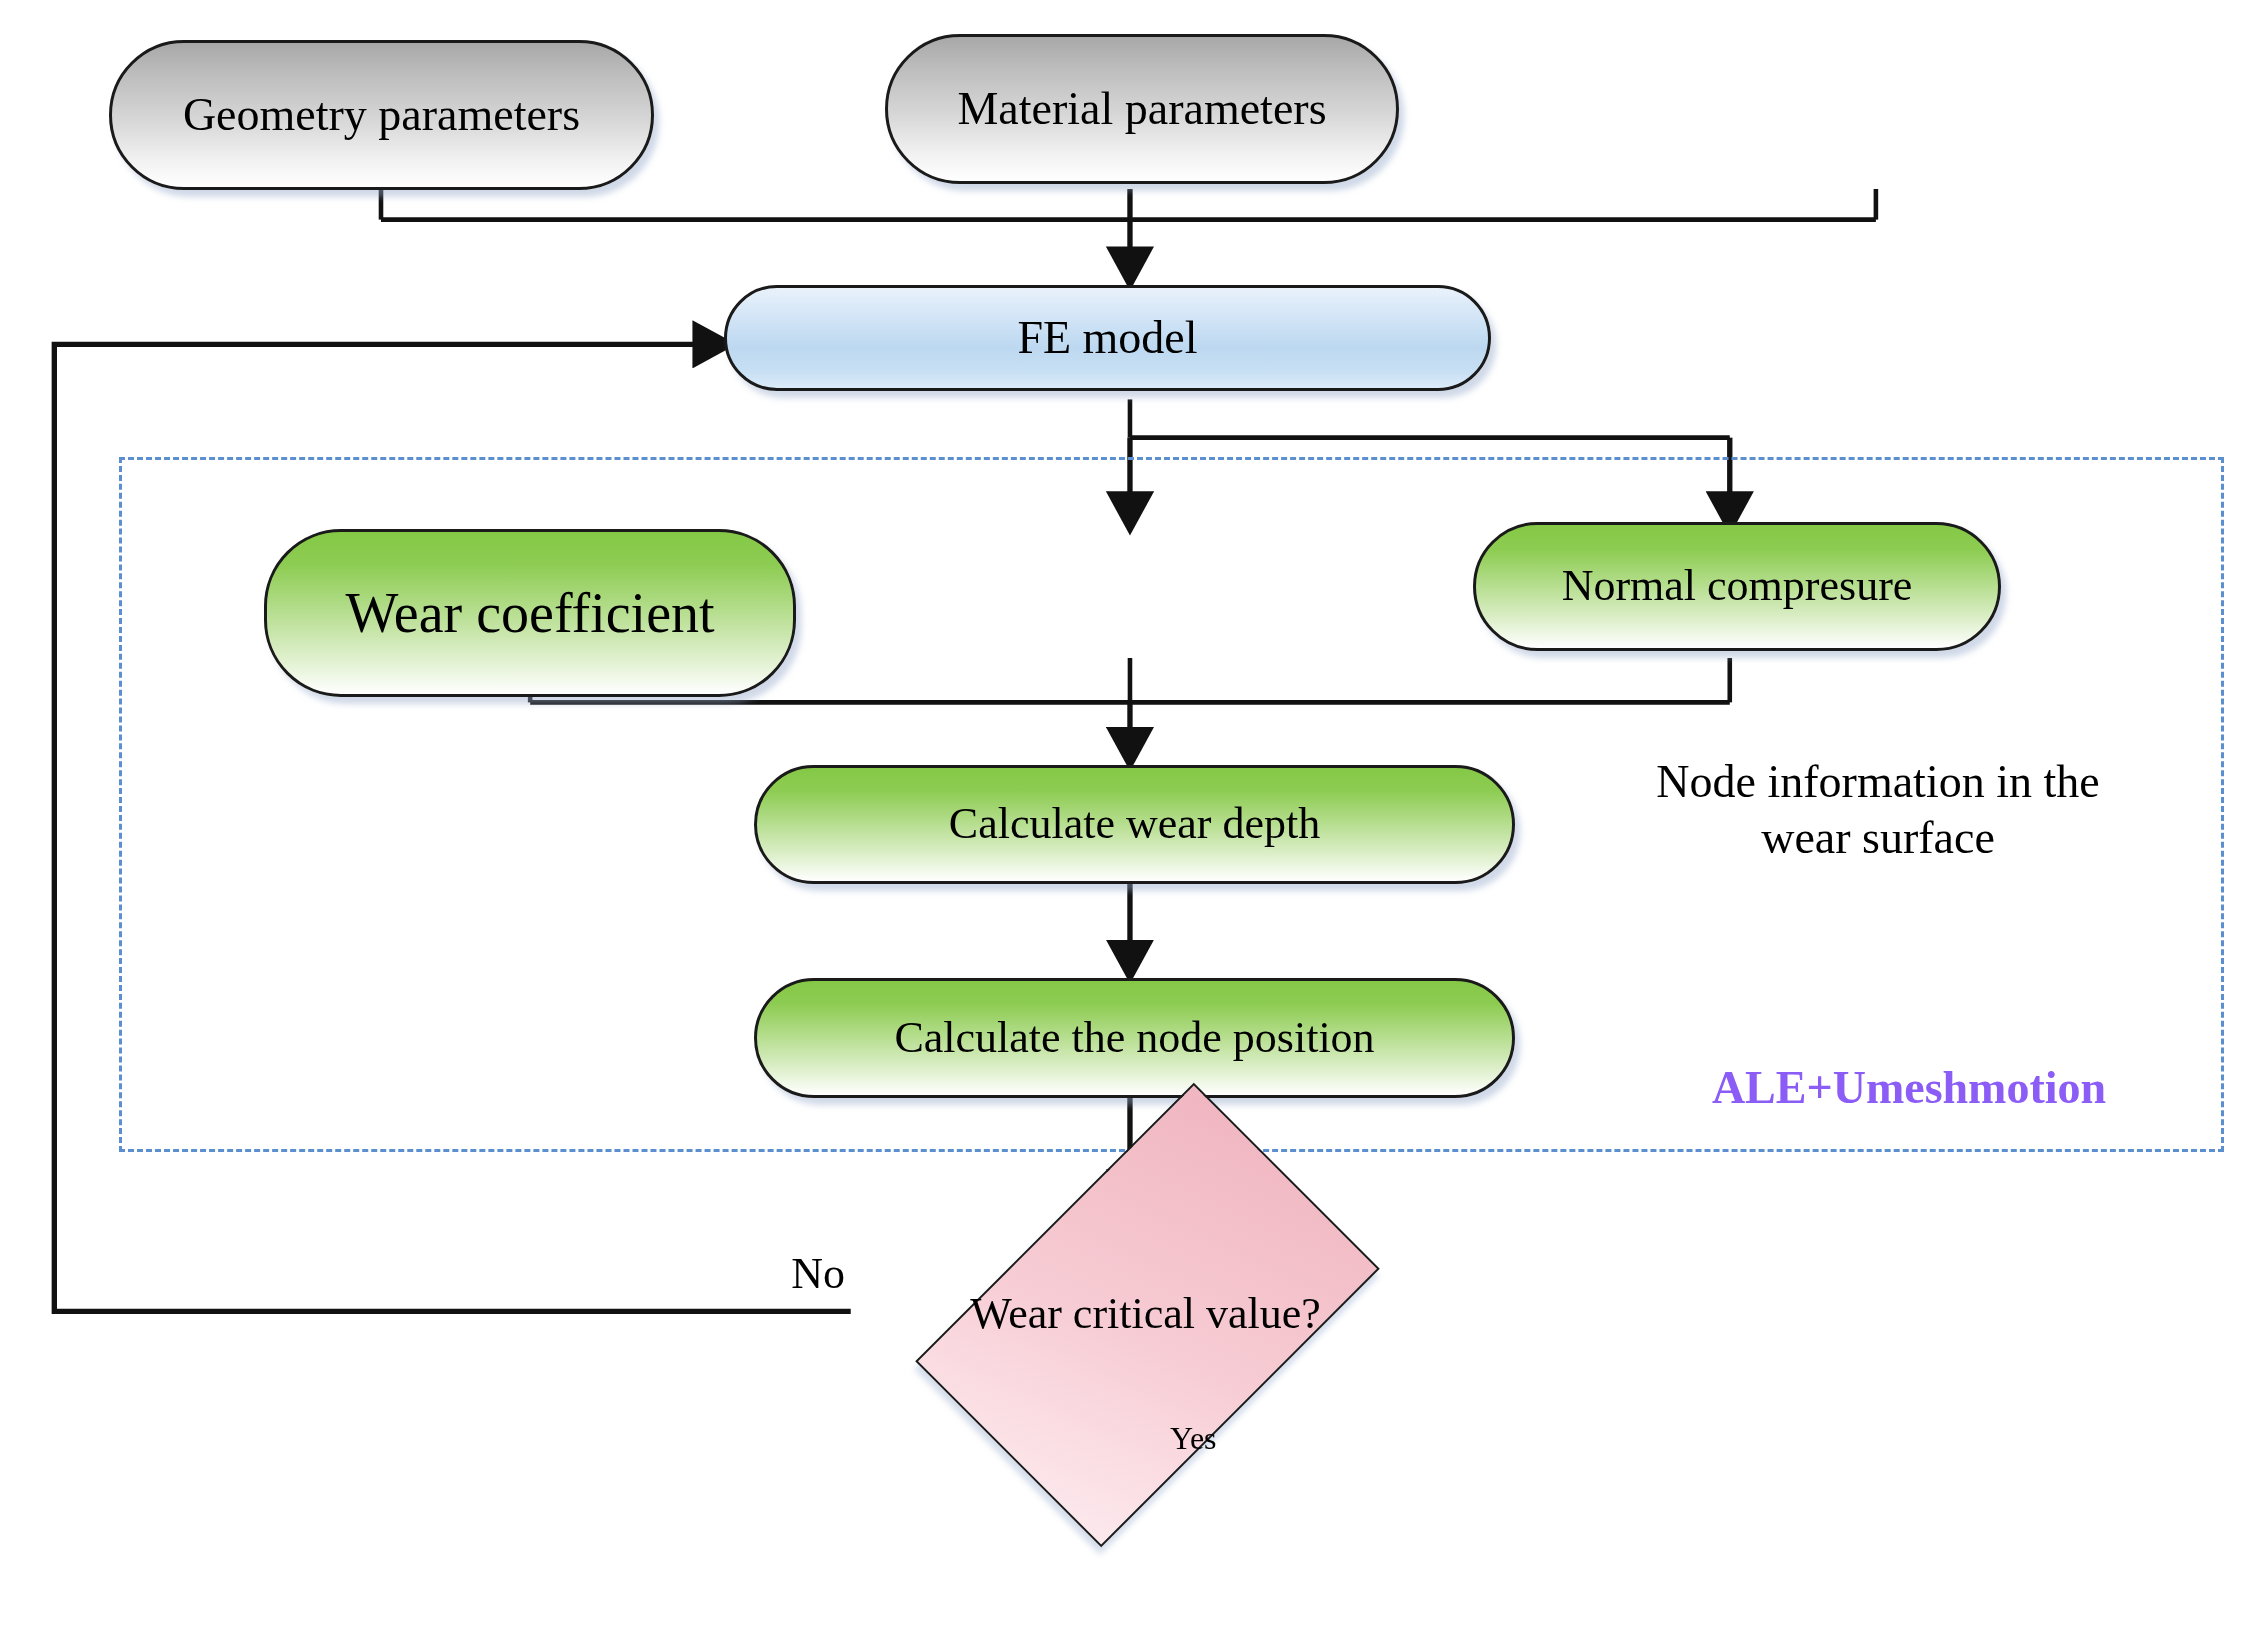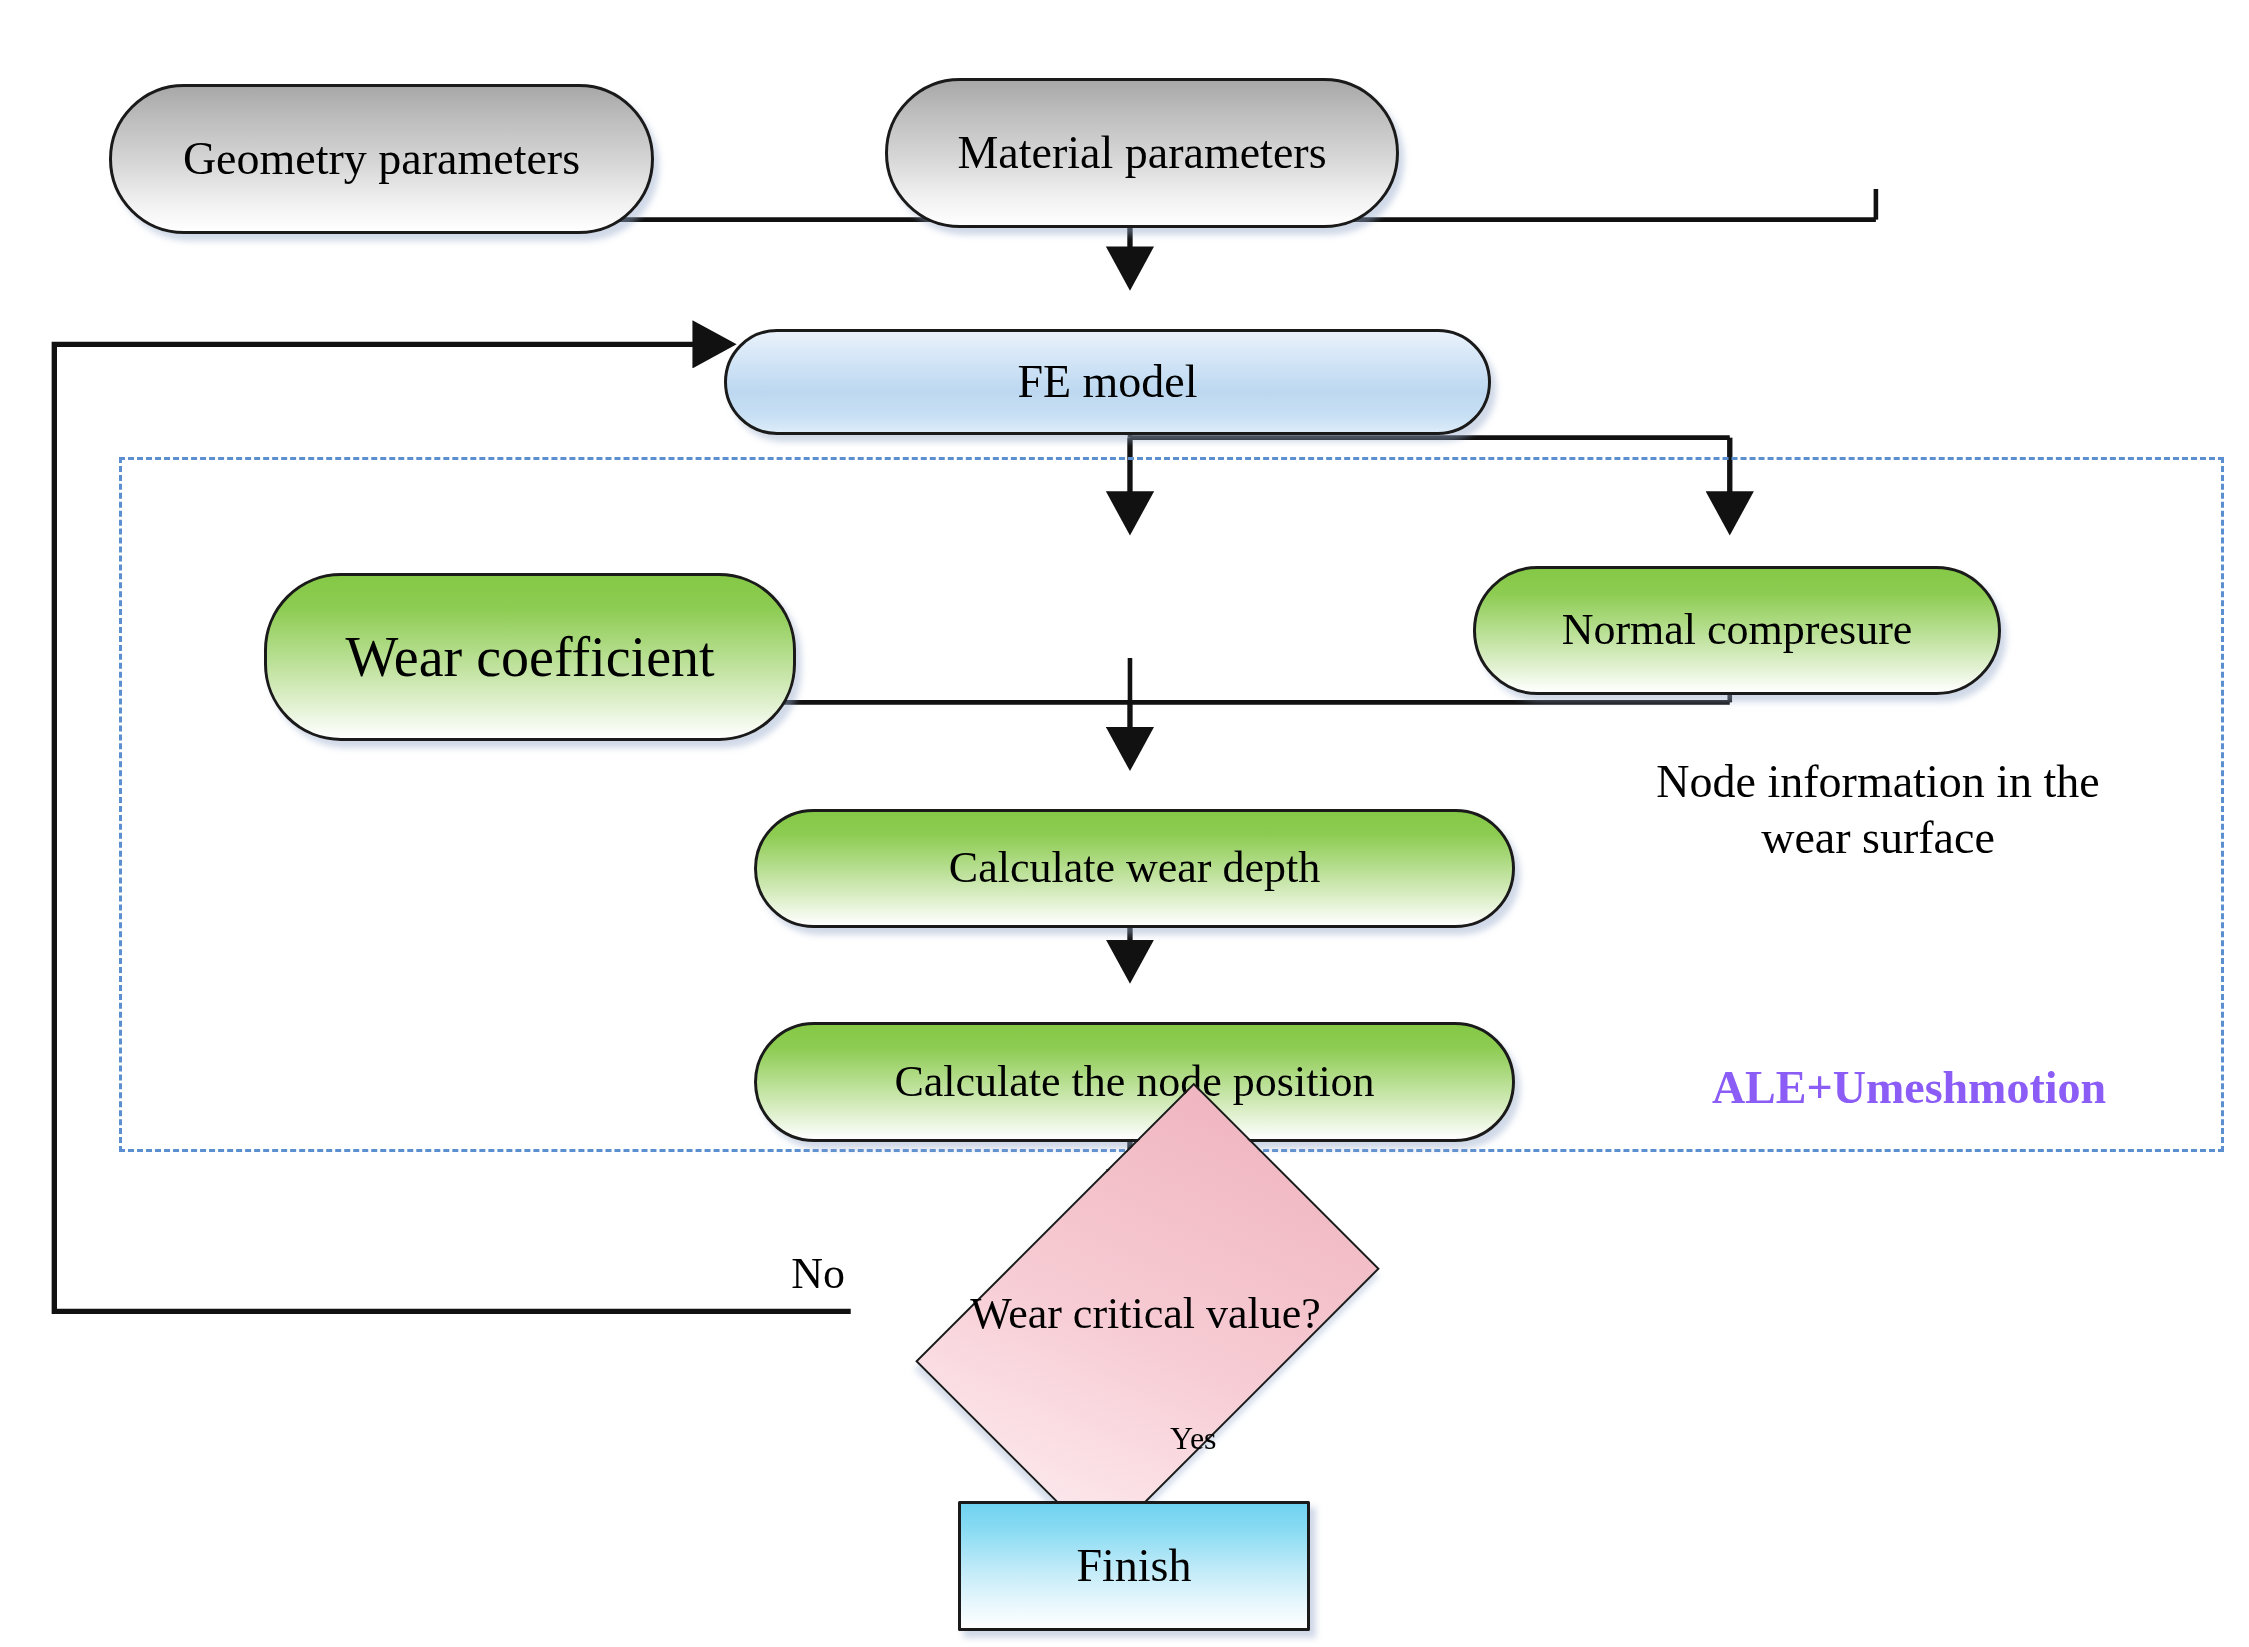--- a/index.html
+++ b/index.html
@@ -6,21 +6,21 @@
   html,body{margin:0;padding:0;background:#ffffff;}
   body{font-family:"Liberation Serif", serif;}
   #stage{position:relative;width:2250px;height:1648px;background:#fff;overflow:hidden;}
 
   
   .node{position:absolute;box-sizing:border-box;display:flex;align-items:center;
         justify-content:center;text-align:center;color:#000;line-height:1.05;
         font-family:"Liberation Serif", serif;}
 
   .pill{border:3.8px solid #1a1a1a;border-radius:77px;
-        box-shadow:5.4px 6.9px 6.9px rgba(150,170,205,.45);margin-top:44px;}
+        box-shadow:5.4px 6.9px 6.9px rgba(150,170,205,.45);}
 
   .pill-grey{background:linear-gradient(180deg,#a8a8a8 0%,#bdbdbd 22%,#d8d8d8 55%,#f2f2f2 82%,#ffffff 100%);}
   .pill-blue{background:linear-gradient(180deg,#e9f2fb 0%,#d5e6f7 26%,#bcd8f0 60%,#c9e0f4 85%,#dcecf9 100%);}
   .pill-green{background:linear-gradient(180deg,#85c846 0%,#8dcc52 20%,#b4dd8c 48%,#dff0cd 78%,#ffffff 100%);}
 
   .rect-blue{border:3.8px solid #1a1a1a;border-radius:1.5px;
         background:linear-gradient(180deg,#6fd2f0 0%,#8bdcf3 22%,#bfeaf8 52%,#e4f6fc 78%,#ffffff 100%);
         box-shadow:5.4px 6.9px 6.9px rgba(150,170,205,.45);}
 
   .diamond-wrap{position:absolute;}
@@ -121,18 +121,15 @@
 
   <div class="diamond-wrap" style="left:851px;top:1209px;width:589px;height:208px;">
     <div class="diamond-shape" style="left:165px;top:-91px;width:259px;height:390px;"></div>
     <div class="diamond-label" style="font-size:44px;">Wear critical value?</div>
   </div>
 
   <div class="txt" style="left:746px;top:1247px;width:99px;font-size:44px;text-align:right;">No</div>
 
   <div class="txt" style="left:1170px;top:1419px;width:138px;font-size:32px;text-align:left;">Yes</div>
 
-  <div class="node rect-blue" style="left:958px;top:1501px;width:352px;height:130px;font-size:46px;">
-    <span>Finish</span>
-  </div>
 
 </div>
 
 
 </body></html>

